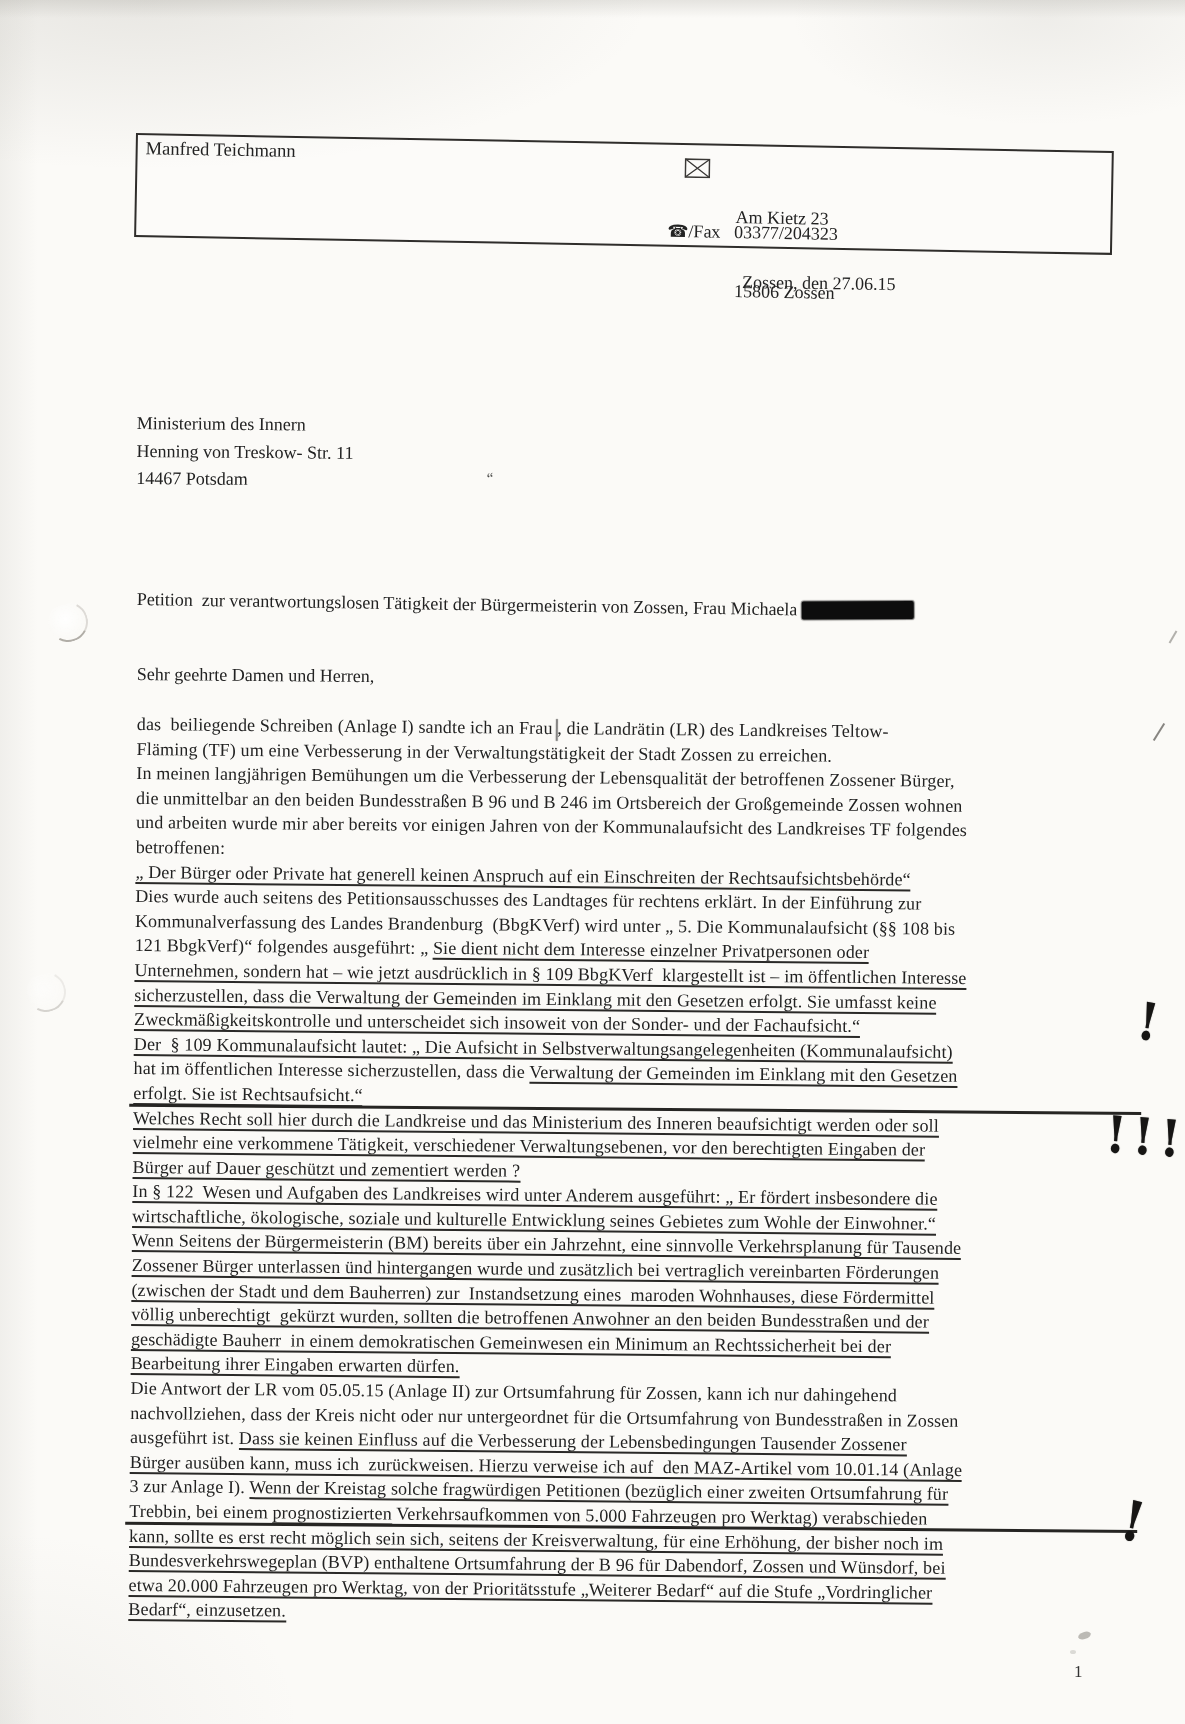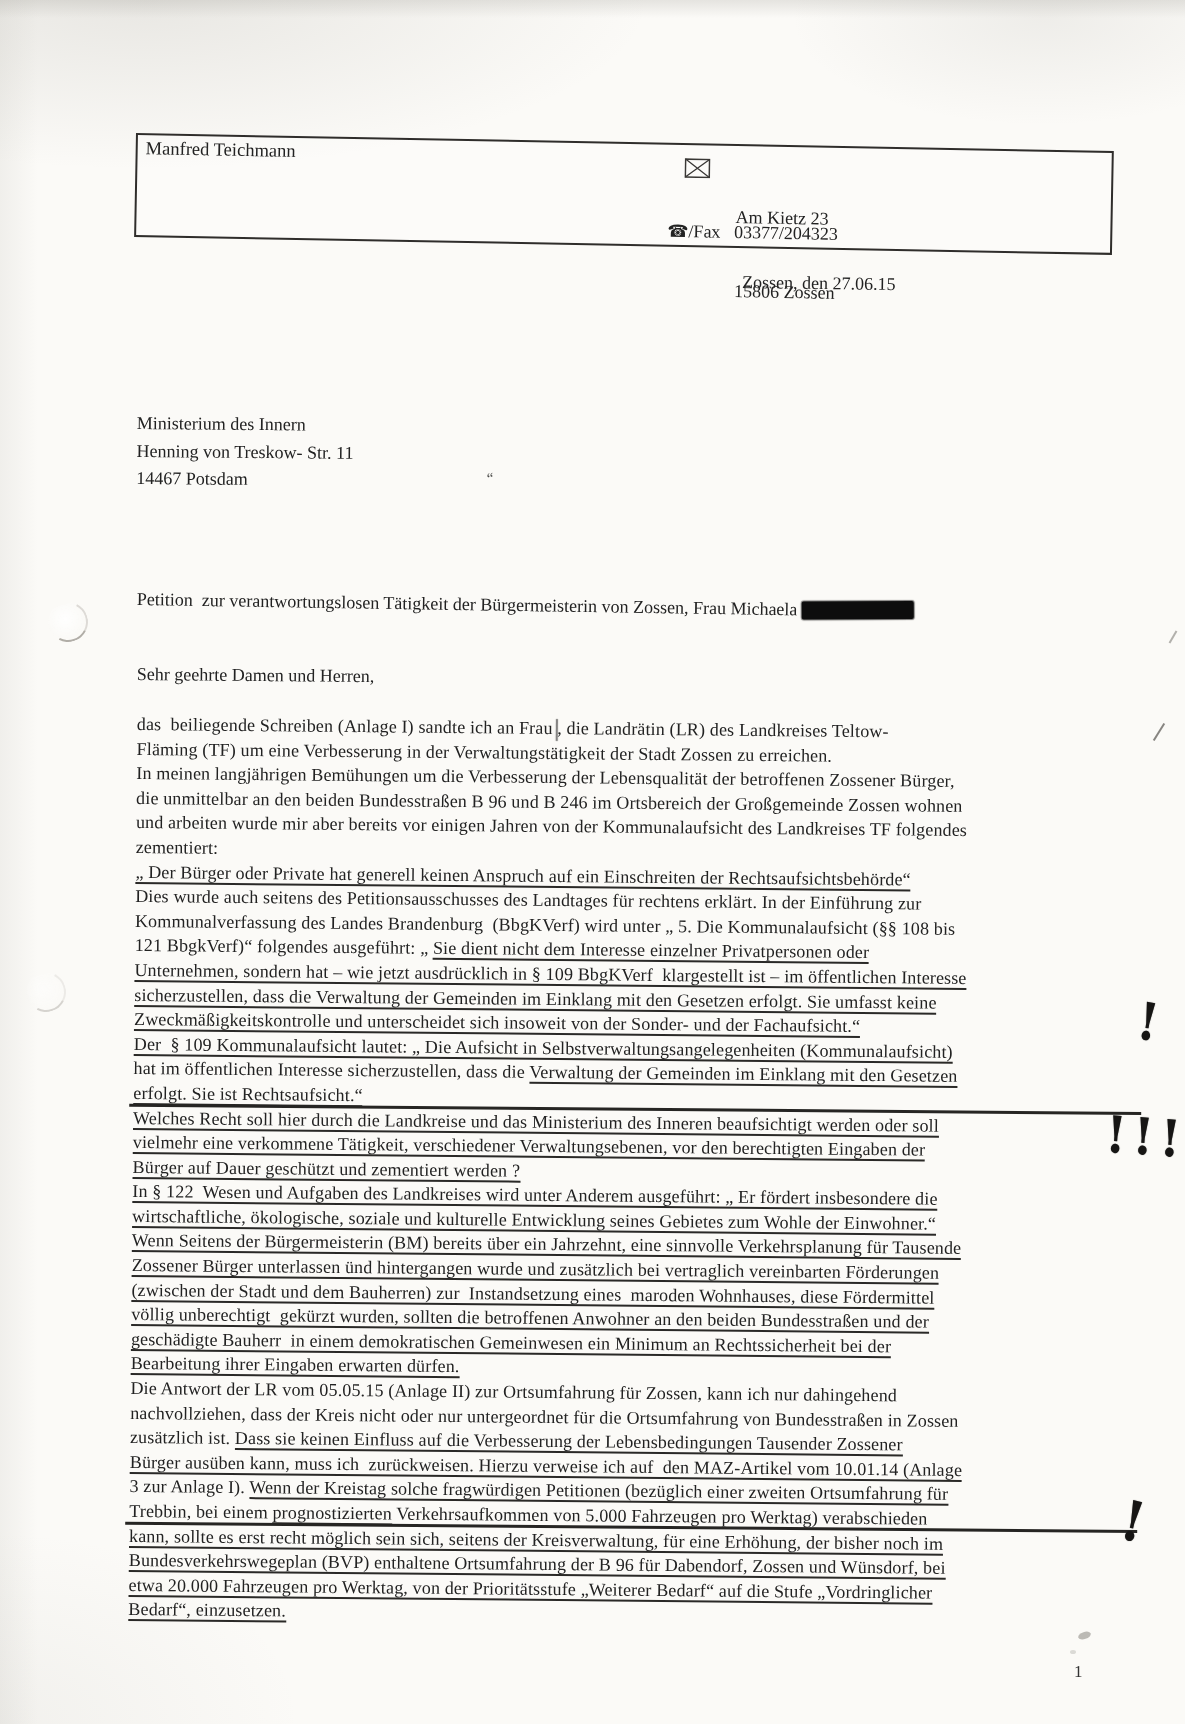--- a/index.html
+++ b/index.html
@@ -120,21 +120,21 @@
   <div class="subject"><span>Petition  zur verantwortungslosen Tätigkeit der Bürgermeisterin von Zossen, Frau Michaela </span><span class="redact subj" id="subject-redact" style="width: 112px;"></span></div>
 
   <div class="salutation">Sehr geehrte Damen und Herren,</div>
 
   <div class="body-lines">
       <div class="bline"><span>das  beiliegende Schreiben (Anlage I) sandte ich an Frau </span><span class="redact" style="width: 76px;"></span><span>, die Landrätin (LR) des Landkreises Teltow-</span></div>
       <div class="bline"><span>Fläming (TF) um eine Verbesserung in der Verwaltungstätigkeit der Stadt Zossen zu erreichen.</span></div>
       <div class="bline"><span>In meinen langjährigen Bemühungen um die Verbesserung der Lebensqualität der betroffenen Zossener Bürger,</span></div>
       <div class="bline"><span>die unmittelbar an den beiden Bundesstraßen B 96 und B 246 im Ortsbereich der Großgemeinde Zossen wohnen</span></div>
       <div class="bline"><span>und arbeiten wurde mir aber bereits vor einigen Jahren von der Kommunalaufsicht des Landkreises TF folgendes</span></div>
-      <div class="bline"><span>zementiert:</span></div>
+      <div class="bline"><span>betroffenen:</span></div>
       <div class="bline"><span class="u">„ Der Bürger oder Private hat generell keinen Anspruch auf ein Einschreiten der Rechtsaufsichtsbehörde“</span></div>
       <div class="bline"><span>Dies wurde auch seitens des Petitionsausschusses des Landtages für rechtens erklärt. In der Einführung zur</span></div>
       <div class="bline"><span>Kommunalverfassung des Landes Brandenburg  (BbgKVerf) wird unter „ 5. Die Kommunalaufsicht (§§ 108 bis</span></div>
       <div class="bline"><span>121 BbgkVerf)“ folgendes ausgeführt: „ </span><span class="u">Sie dient nicht dem Interesse einzelner Privatpersonen oder</span></div>
       <div class="bline"><span class="u">Unternehmen, sondern hat – wie jetzt ausdrücklich in § 109 BbgKVerf  klargestellt ist – im öffentlichen Interesse</span></div>
       <div class="bline"><span class="u">sicherzustellen, dass die Verwaltung der Gemeinden im Einklang mit den Gesetzen erfolgt. Sie umfasst keine</span></div>
       <div class="bline"><span class="u">Zweckmäßigkeitskontrolle und unterscheidet sich insoweit von der Sonder- und der Fachaufsicht.“</span></div>
       <div class="bline"><span class="u">Der  § 109 Kommunalaufsicht lautet: „ Die Aufsicht in Selbstverwaltungsangelegenheiten (Kommunalaufsicht)</span></div>
       <div class="bline"><span>hat im öffentlichen Interesse sicherzustellen, dass die </span><span class="u">Verwaltung der Gemeinden im Einklang mit den Gesetzen</span></div>
       <div class="bline rule"><span class="u">erfolgt. Sie ist Rechtsaufsicht.“</span></div>
@@ -144,21 +144,21 @@
       <div class="bline"><span class="u">In § 122  Wesen und Aufgaben des Landkreises wird unter Anderem ausgeführt: „ Er fördert insbesondere die</span></div>
       <div class="bline"><span class="u">wirtschaftliche, ökologische, soziale und kulturelle Entwicklung seines Gebietes zum Wohle der Einwohner.“</span></div>
       <div class="bline"><span class="u">Wenn Seitens der Bürgermeisterin (BM) bereits über ein Jahrzehnt, eine sinnvolle Verkehrsplanung für Tausende</span></div>
       <div class="bline"><span class="u">Zossener Bürger unterlassen ünd hintergangen wurde und zusätzlich bei vertraglich vereinbarten Förderungen</span></div>
       <div class="bline"><span class="u">(zwischen der Stadt und dem Bauherren) zur  Instandsetzung eines  maroden Wohnhauses, diese Fördermittel</span></div>
       <div class="bline"><span class="u">völlig unberechtigt  gekürzt wurden, sollten die betroffenen Anwohner an den beiden Bundesstraßen und der</span></div>
       <div class="bline"><span class="u">geschädigte Bauherr  in einem demokratischen Gemeinwesen ein Minimum an Rechtssicherheit bei der</span></div>
       <div class="bline"><span class="u">Bearbeitung ihrer Eingaben erwarten dürfen.</span></div>
       <div class="bline"><span>Die Antwort der LR vom 05.05.15 (Anlage II) zur Ortsumfahrung für Zossen, kann ich nur dahingehend</span></div>
       <div class="bline"><span>nachvollziehen, dass der Kreis nicht oder nur untergeordnet für die Ortsumfahrung von Bundesstraßen in Zossen</span></div>
-      <div class="bline"><span>zusätzlich ist. </span><span class="u">Dass sie keinen Einfluss auf die Verbesserung der Lebensbedingungen Tausender Zossener</span></div>
+      <div class="bline"><span>ausgeführt ist. </span><span class="u">Dass sie keinen Einfluss auf die Verbesserung der Lebensbedingungen Tausender Zossener</span></div>
       <div class="bline"><span class="u">Bürger ausüben kann, muss ich  zurückweisen. Hierzu verweise ich auf  den MAZ-Artikel vom 10.01.14 (Anlage</span></div>
       <div class="bline"><span>3 zur Anlage I). </span><span class="u">Wenn der Kreistag solche fragwürdigen Petitionen (bezüglich einer zweiten Ortsumfahrung für</span></div>
       <div class="bline rule"><span>Trebbin, bei einem </span><span class="u">prognostizierten</span><span> Verkehrsaufkommen von 5.000 Fahrzeugen pro Werktag) verabschieden</span></div>
       <div class="bline"><span class="u">kann, sollte es erst recht möglich sein sich, seitens der Kreisverwaltung, für eine Erhöhung, der bisher noch im</span></div>
       <div class="bline"><span class="u">Bundesverkehrswegeplan (BVP) enthaltene Ortsumfahrung der B 96 für Dabendorf, Zossen und Wünsdorf, bei</span></div>
       <div class="bline"><span class="u">etwa 20.000 Fahrzeugen pro Werktag, von der Prioritätsstufe „Weiterer Bedarf“ auf die Stufe „Vordringlicher</span></div>
       <div class="bline"><span class="u">Bedarf“, einzusetzen.</span></div>
     </div>
 
   <div class="mark mark-top">!</div>

